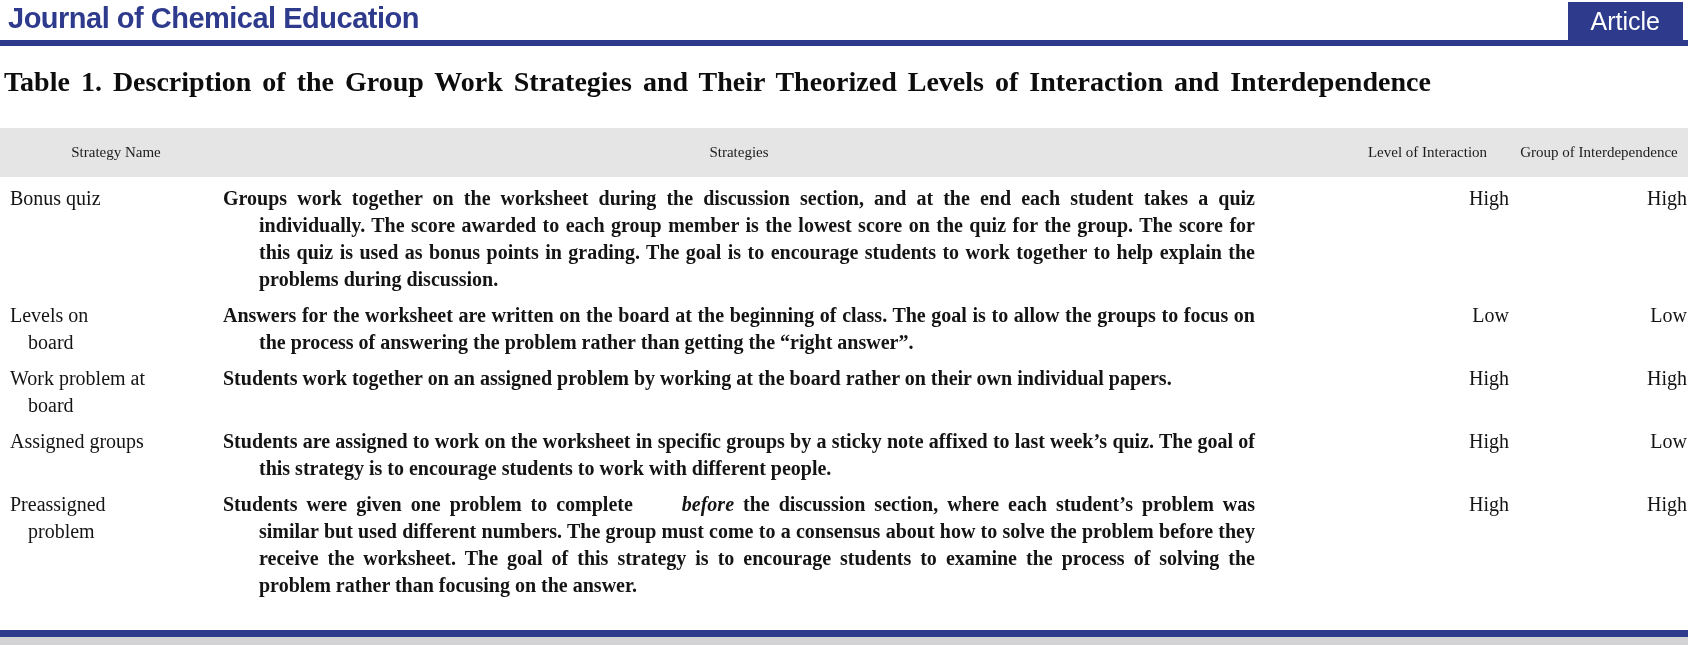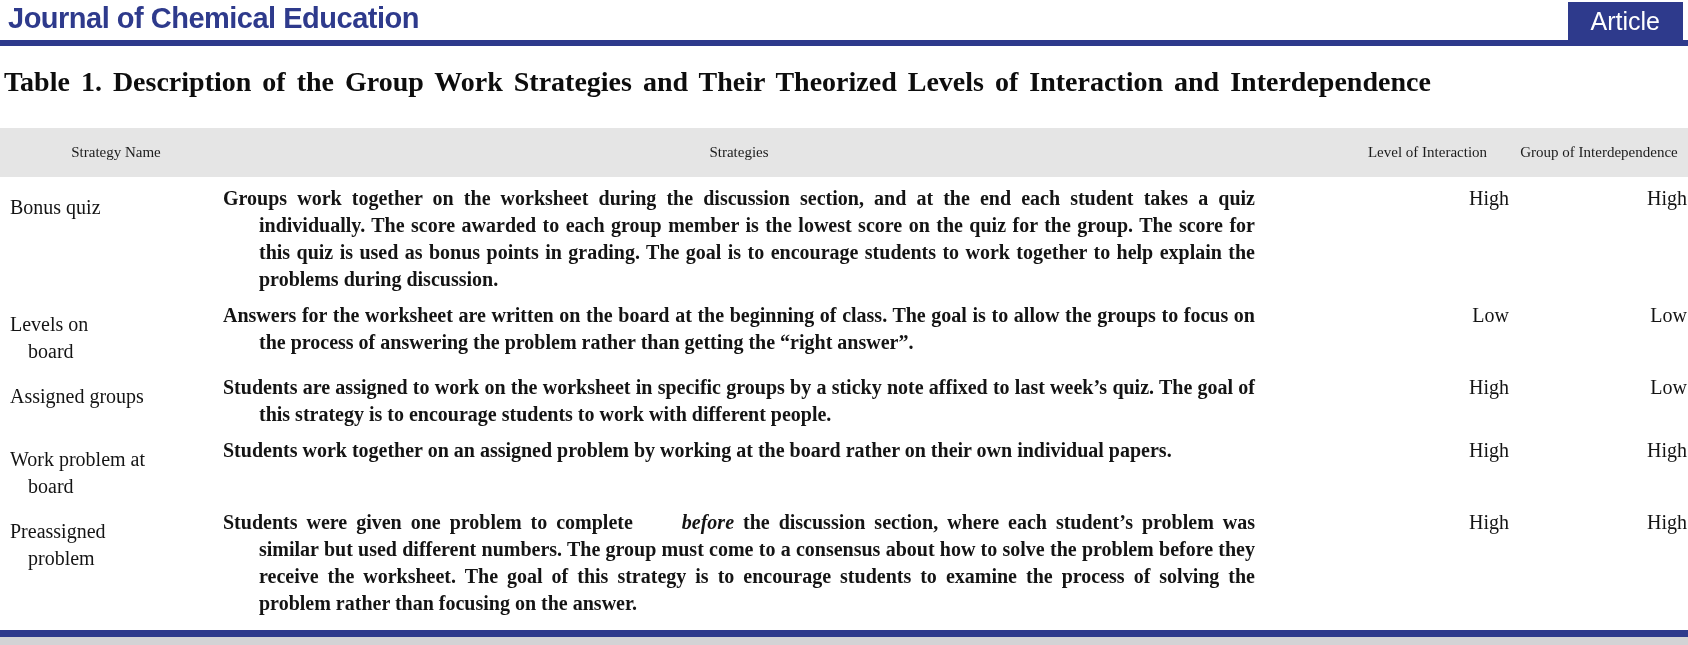--- a/index.html
+++ b/index.html
@@ -43,21 +43,21 @@
   th {
     font-weight: normal; vertical-align: bottom;
     padding: 12px 0 13px; font-size: 15px; line-height: 24px; color: #1c1c1c;
   }
   .th-strategy { text-align: center; padding-left: 27px; }
   .th-desc { text-align: center; padding-left: 18px; padding-right: 90px; }
   .th-level { text-align: center; padding-left: 6px; padding-right: 6px; }
   td { vertical-align: top; padding-top: 0; padding-bottom: 9px; line-height: 27px; }
   tbody tr:first-child td { padding-top: 8px; }
   .c-strategy { padding-left: 10px; padding-right: 6px; }
-  .c-strategy .hang { padding-left: 18px; text-indent: -18px; white-space: pre-line; margin-top: 9px; }
+  .c-strategy .hang { padding-left: 18px; text-indent: -18px; white-space: pre-line; }
   .c-desc { padding-left: 18px; padding-right: 90px; font-weight: bold; }
   .c-desc .hang { padding-left: 36px; text-indent: -36px; text-align: justify; }
   .c-level { text-align: right; }
   .seg-italic { font-style: italic; margin-left: 40px; }
   
   .bottom-rule {
     position: absolute; top: 630px; left: 0; width: 100%; height: 7px;
     background: var(--navy);
   }
   .page-edge {
@@ -112,39 +112,39 @@
     </td>
     <td class="c-desc">
       <div class="hang"><span>Answers for the worksheet are written on the board at the beginning of class. The goal is to allow the groups to focus on the process of answering the problem rather than getting the “right answer”.</span></div>
     </td>
     <td class="c-level">Low</td>
     <td class="c-level">Low</td>
   </tr>
 
   <tr>
     <td class="c-strategy">
-      <div class="hang">Assigned groups</div>
-    </td>
-    <td class="c-desc">
-      <div class="hang"><span>Students are assigned to work on the worksheet in specific groups by a sticky note affixed to last week’s quiz. The goal of this strategy is to encourage students to work with different people.</span></div>
-    </td>
-    <td class="c-level">High</td>
-    <td class="c-level">Low</td>
-  </tr>
-
-  <tr>
-    <td class="c-strategy">
       <div class="hang">Work problem at
 board</div>
     </td>
     <td class="c-desc">
       <div class="hang"><span>Students work together on an assigned problem by working at the board rather on their own individual papers.</span></div>
     </td>
     <td class="c-level">High</td>
     <td class="c-level">High</td>
+  </tr>
+
+  <tr>
+    <td class="c-strategy">
+      <div class="hang">Assigned groups</div>
+    </td>
+    <td class="c-desc">
+      <div class="hang"><span>Students are assigned to work on the worksheet in specific groups by a sticky note affixed to last week’s quiz. The goal of this strategy is to encourage students to work with different people.</span></div>
+    </td>
+    <td class="c-level">High</td>
+    <td class="c-level">Low</td>
   </tr>
 
   <tr>
     <td class="c-strategy">
       <div class="hang">Preassigned
 problem</div>
     </td>
     <td class="c-desc">
       <div class="hang"><span>Students were given one problem to complete </span><span class="seg-italic">before</span><span> the discussion section, where each student’s problem was similar but used different numbers. The group must come to a consensus about how to solve the problem before they receive the worksheet. The goal of this strategy is to encourage students to examine the process of solving the problem rather than focusing on the answer.</span></div>
     </td>

